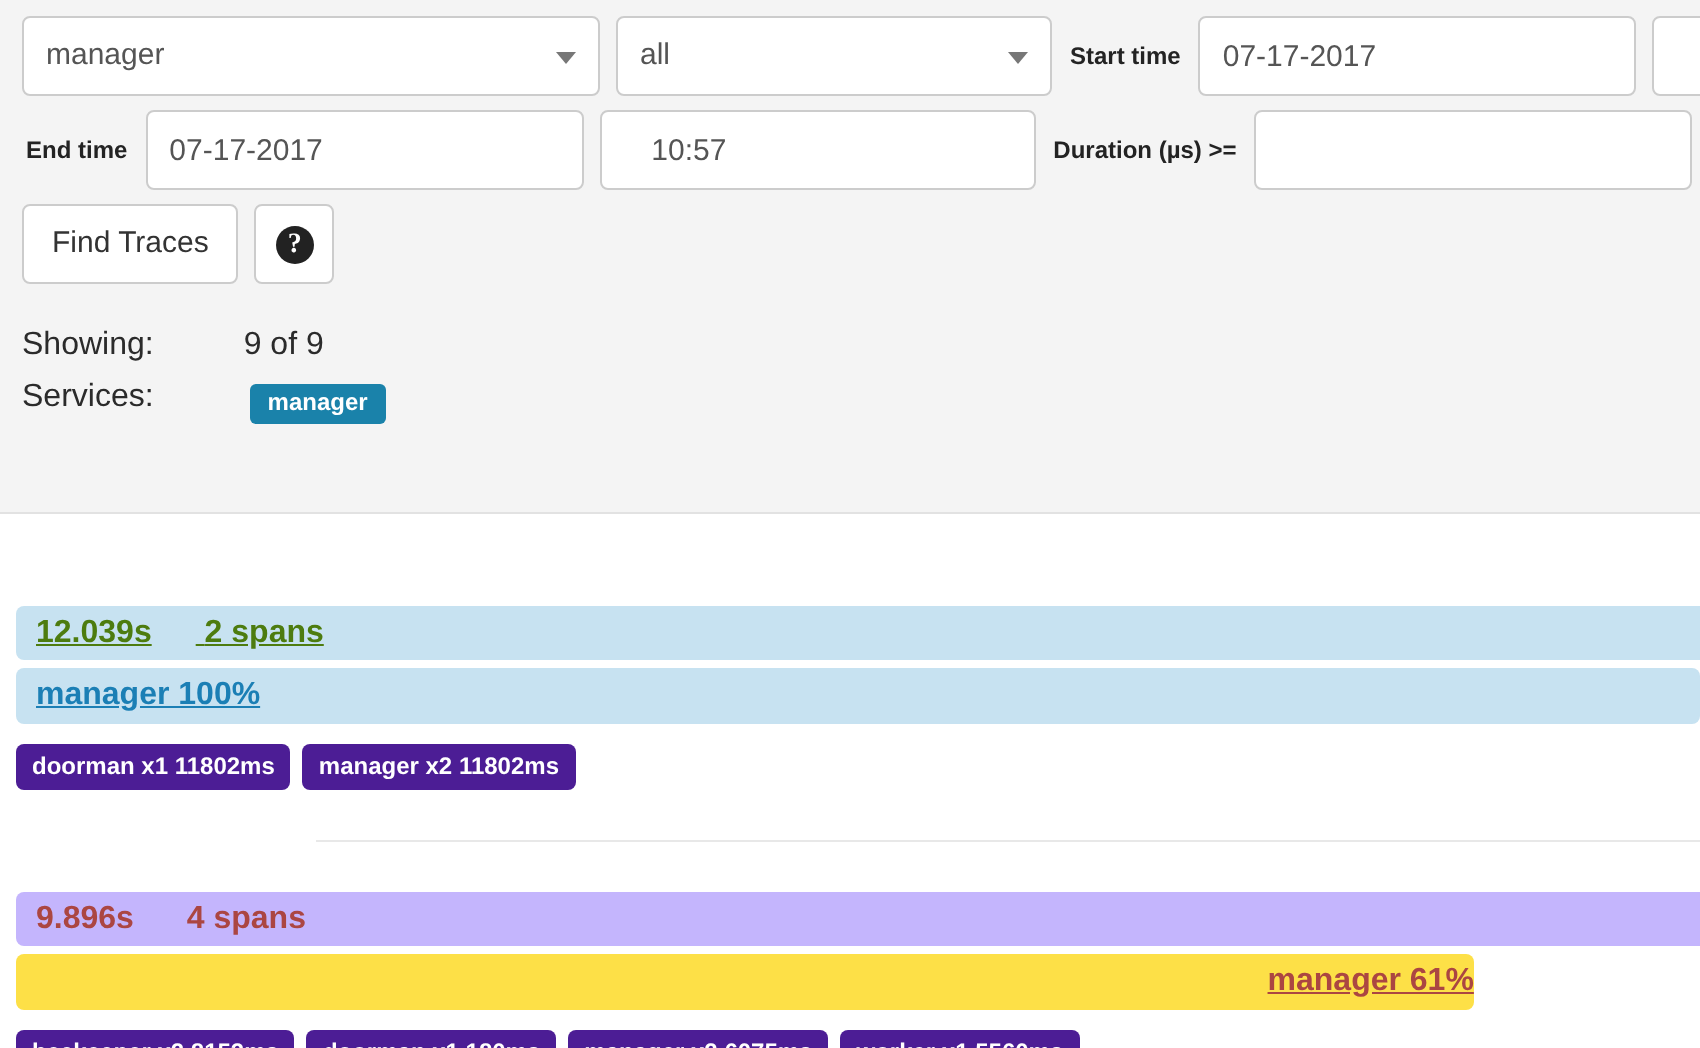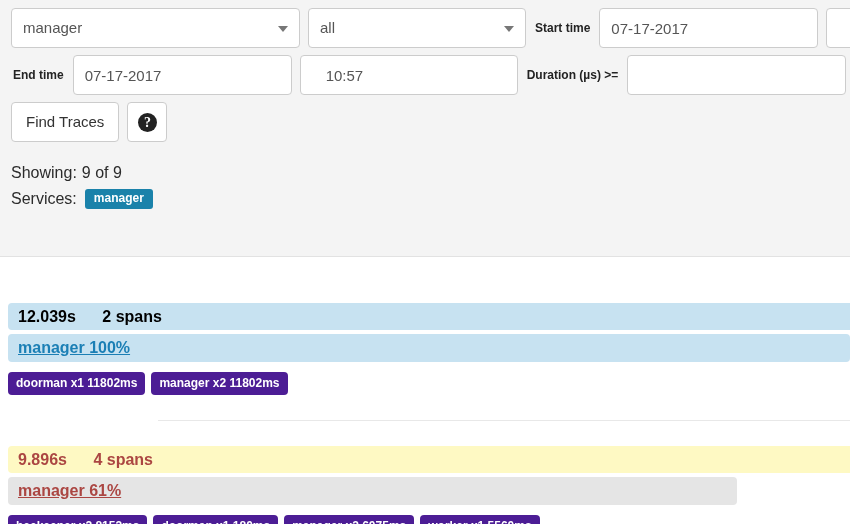--- a/index.html
+++ b/index.html
@@ -113,21 +113,21 @@
     line-height: 32px;
     font-size: 14px;
   }
 
   .meta {
     padding: 11px 0 0 11px;
     font-size: 16px;
     color: #2b2b2b;
     line-height: 26px;
   }
-  .meta-line { display: flex; align-items: center; }
+  .meta-line { display: flex; align-items: flex-end; gap: 40px; }
   .badge {
     display: inline-block;
     background: #1a82aa;
     color: #fff;
     font-size: 12px;
     font-weight: bold;
     border-radius: 3px;
     padding: 3px 9px 4px 9px;
     margin-left: 8px;
     line-height: 13px;
@@ -163,24 +163,24 @@
     margin: 4px 0 0 8px;
     border-radius: 4px;
     font-size: 16px;
     font-weight: bold;
     padding-left: 10px;
     overflow: hidden;
     white-space: nowrap;
     text-decoration: underline;
   }
 
-  .trace-info { background: #c7e2f1; color: #000000; }
+  .trace-info { background: #c7e2f1; color: #4d7c0f; text-decoration: underline; }
   .bar-info   { background: #c7e2f1; color: #1b7fb5; }
-  .trace-err  { background: #fef9c3; color: #ab4642; }
-  .bar-err    { background: #e5e5e5; color: #ab4642; }
+  .trace-err  { background: #c4b5fd; color: #ab4642; }
+  .bar-err    { background: #fde047; color: #ab4642; text-align: right; }
 
   .pills { margin: 10px 0 0 8px; white-space: nowrap; }
   .pill {
     display: inline-block;
     background: #4c1d95;
     color: #fff;
     font-size: 12px;
     font-weight: bold;
     border-radius: 4px;
     padding: 5px 8px 6px 8px;

